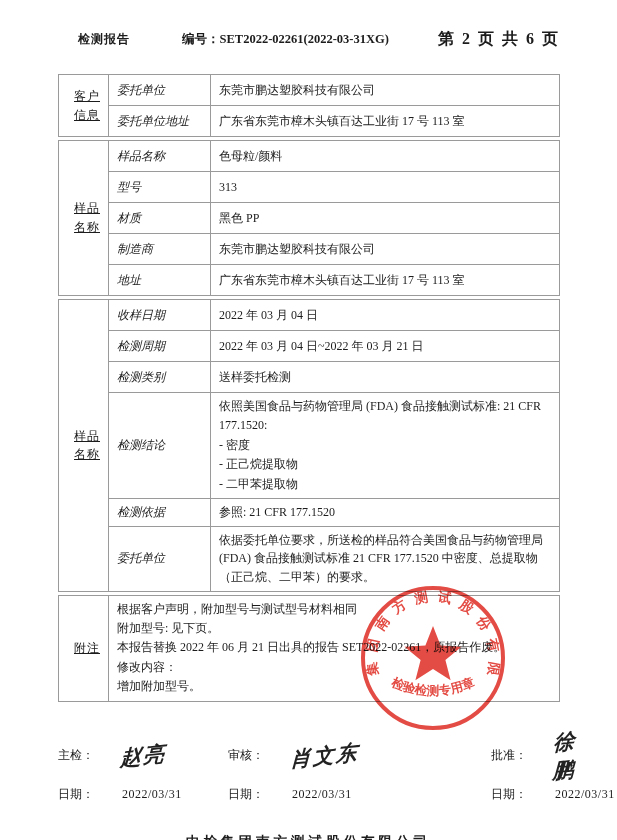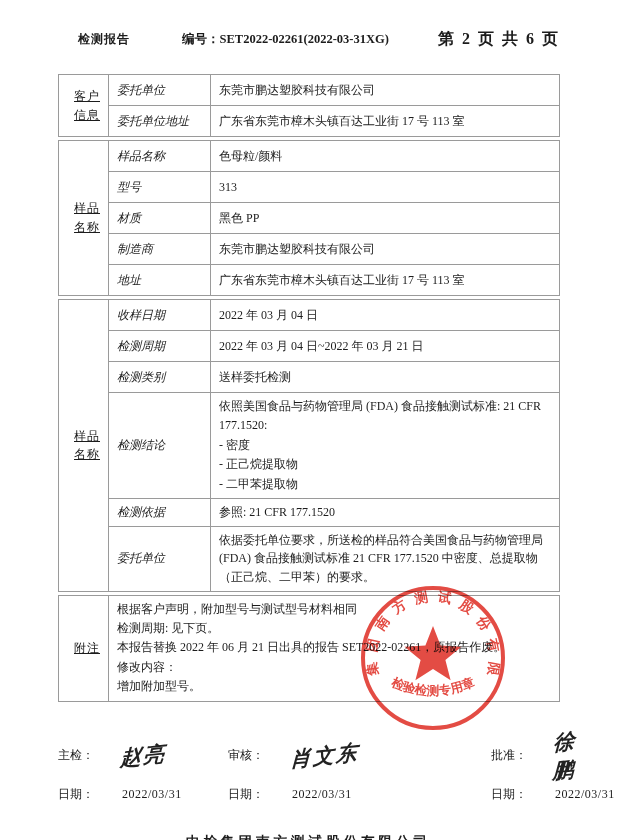--- a/index.html
+++ b/index.html
@@ -161,21 +161,21 @@
         </tr>
       </tbody>
     </table>
 
     <table class="info-table">
       <tbody>
         <tr>
           <td class="group">附注</td>
           <td class="fvalue multiline">
             <div>根据客户声明，附加型号与测试型号材料相同</div>
-            <div>检测周期: 见下页。</div>
+            <div>附加型号: 见下页。</div>
             <div>本报告替换 2022 年 06 月 21 日出具的报告 SET2022-02261，原报告作废。</div>
             <div>修改内容：</div>
             <div>增加附加型号。</div>
           </td>
         </tr>
       </tbody>
     </table>
   </div>
 
   <div class="sign-area">

